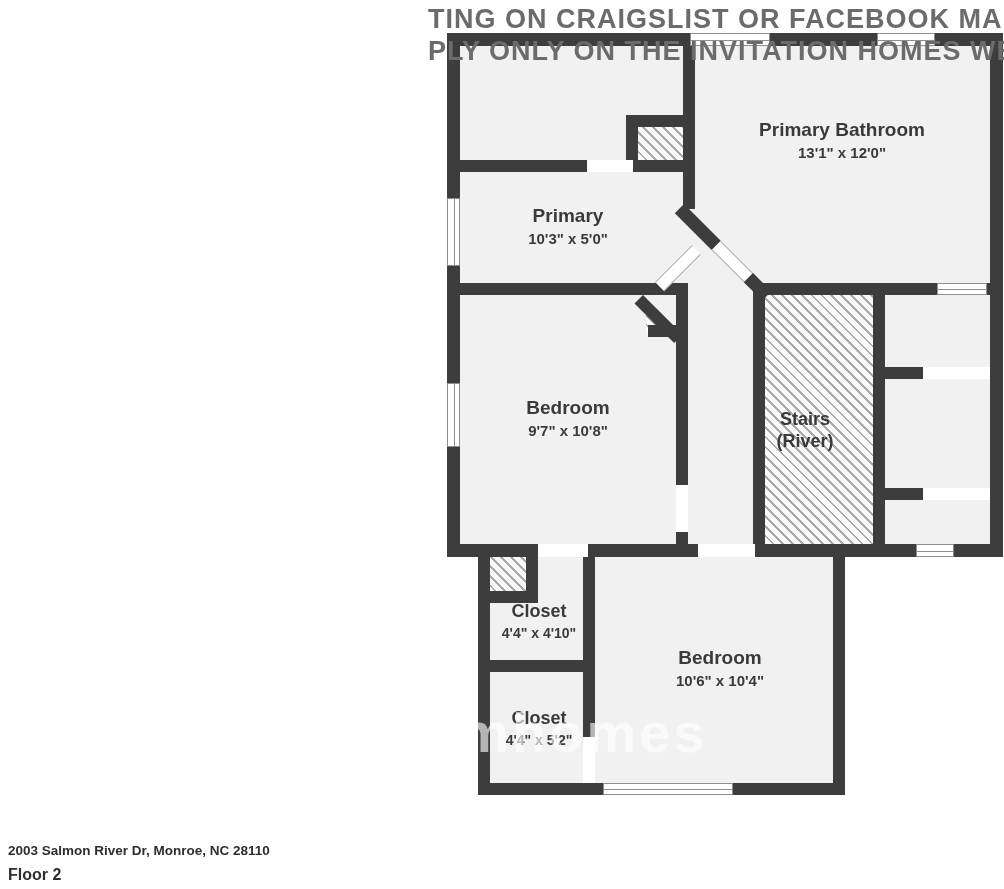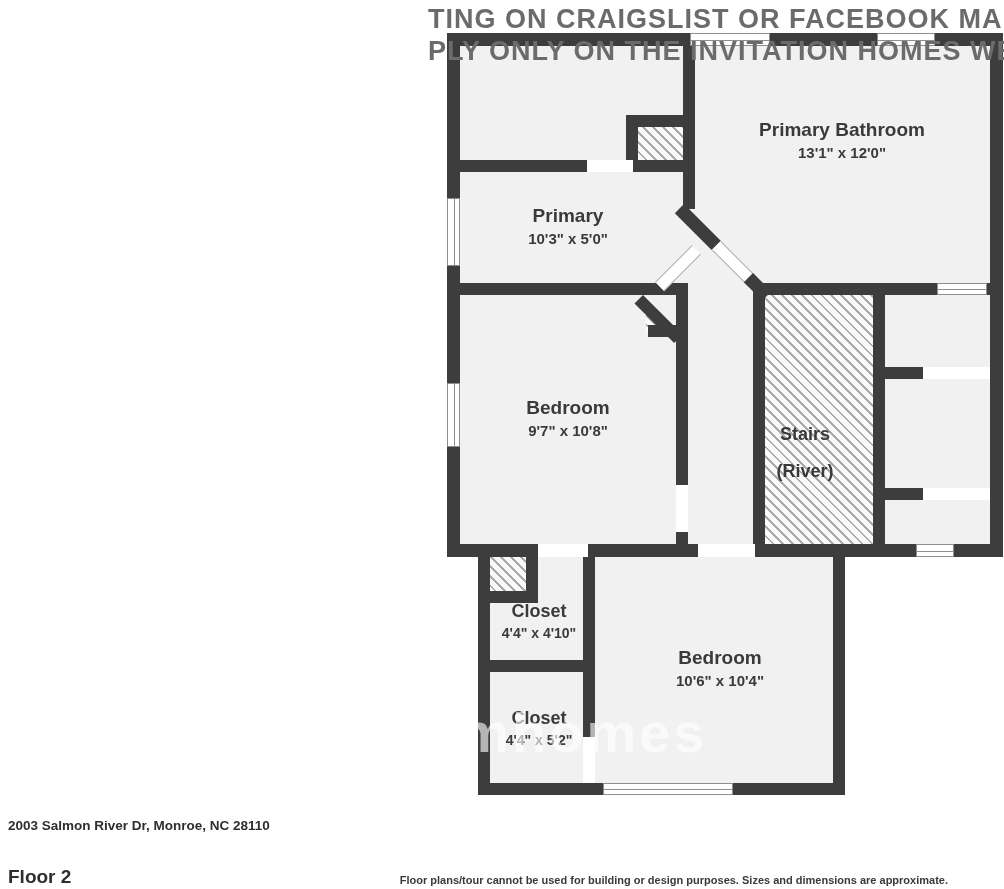--- a/index.html
+++ b/index.html
@@ -14,28 +14,28 @@
   .hatch{position:absolute;z-index:2;
          background:repeating-linear-gradient(45deg,#fafafa,#fafafa 5px,var(--hatch-line,#a9a9a9) 5px,var(--hatch-line,#a9a9a9) 7px);}
   .win{position:absolute;background:#fff;border:1px solid #8e8e8e;box-sizing:border-box;z-index:5;}
   .win-h::after{content:"";position:absolute;left:0;right:0;top:50%;border-top:1px solid #8e8e8e;}
   .win-v::after{content:"";position:absolute;top:0;bottom:0;left:50%;border-left:1px solid #8e8e8e;}
   .lbl{position:absolute;text-align:center;color:var(--label-text,#3a3a3a);z-index:6;}
   .lbl .nm{font-size:19px;font-weight:700;line-height:1.25;}
   .lbl .dm{font-size:15px;font-weight:600;margin-top:2px;}
   .lbl.small .nm{font-size:18px;}
   .lbl.small .dm{font-size:14px;}
-  .lbl.stairs .nm,.lbl.stairs .dm{font-size:18px;font-weight:700;margin-top:15px;text-align:center;}
+  .lbl.stairs .nm,.lbl.stairs .dm{font-size:18px;font-weight:700;margin-top:0;text-align:center;}
   .wm-top{position:absolute;left:428px;top:0;width:576px;height:70px;overflow:hidden;z-index:7;}
   .wm-line{position:absolute;white-space:nowrap;font-size:27px;font-weight:700;letter-spacing:1px;
            color:var(--watermark-top,#6b6b6b);}
   .wm-center{position:absolute;left:422px;top:700px;z-index:7;font-size:56px;font-weight:700;
              letter-spacing:3px;color:rgba(255,255,255,0.62);white-space:nowrap;}
-  .footer-addr{position:absolute;left:8px;top:818px;font-size:13.5px;font-weight:700;color:#2e2e2e;z-index:8;}
-  .footer-floor{position:absolute;left:8px;top:866px;font-size:19px;font-weight:700;color:#2e2e2e;z-index:8;}
+  .footer-addr{position:absolute;left:8px;top:843px;font-size:13.5px;font-weight:700;color:#2e2e2e;z-index:8;}
+  .footer-floor{position:absolute;left:8px;top:866px;font-size:16px;font-weight:700;color:#2e2e2e;z-index:8;}
   .footer-disclaimer{position:absolute;right:56px;top:874px;font-size:11px;font-weight:700;color:#3a3a3a;z-index:8;}
 </style>
 </head>
 <body>
 
 <div class="canvas">
 
   <div class="floor" style="left:453px;top:39px;width:544px;height:512px"></div>
   <div class="floor" style="left:484px;top:551px;width:355px;height:238px"></div>
 
@@ -124,15 +124,14 @@
     <div class="nm">Closet</div>
     <div class="dm">4'4" x 5'2"</div>
   </div>
   <div class="lbl" style="left:620px;top:646px;width:200px">
     <div class="nm">Bedroom</div>
     <div class="dm">10'6" x 10'4"</div>
   </div>
 
   <div class="footer-addr">2003 Salmon River Dr, Monroe, NC 28110</div>
   <div class="footer-floor">Floor 2</div>
-  <div class="footer-disclaimer">Floor plans/tour cannot be used for building or design purposes. Sizes and dimensions are approximate.</div>
 
 </div>
 
 </body></html>

